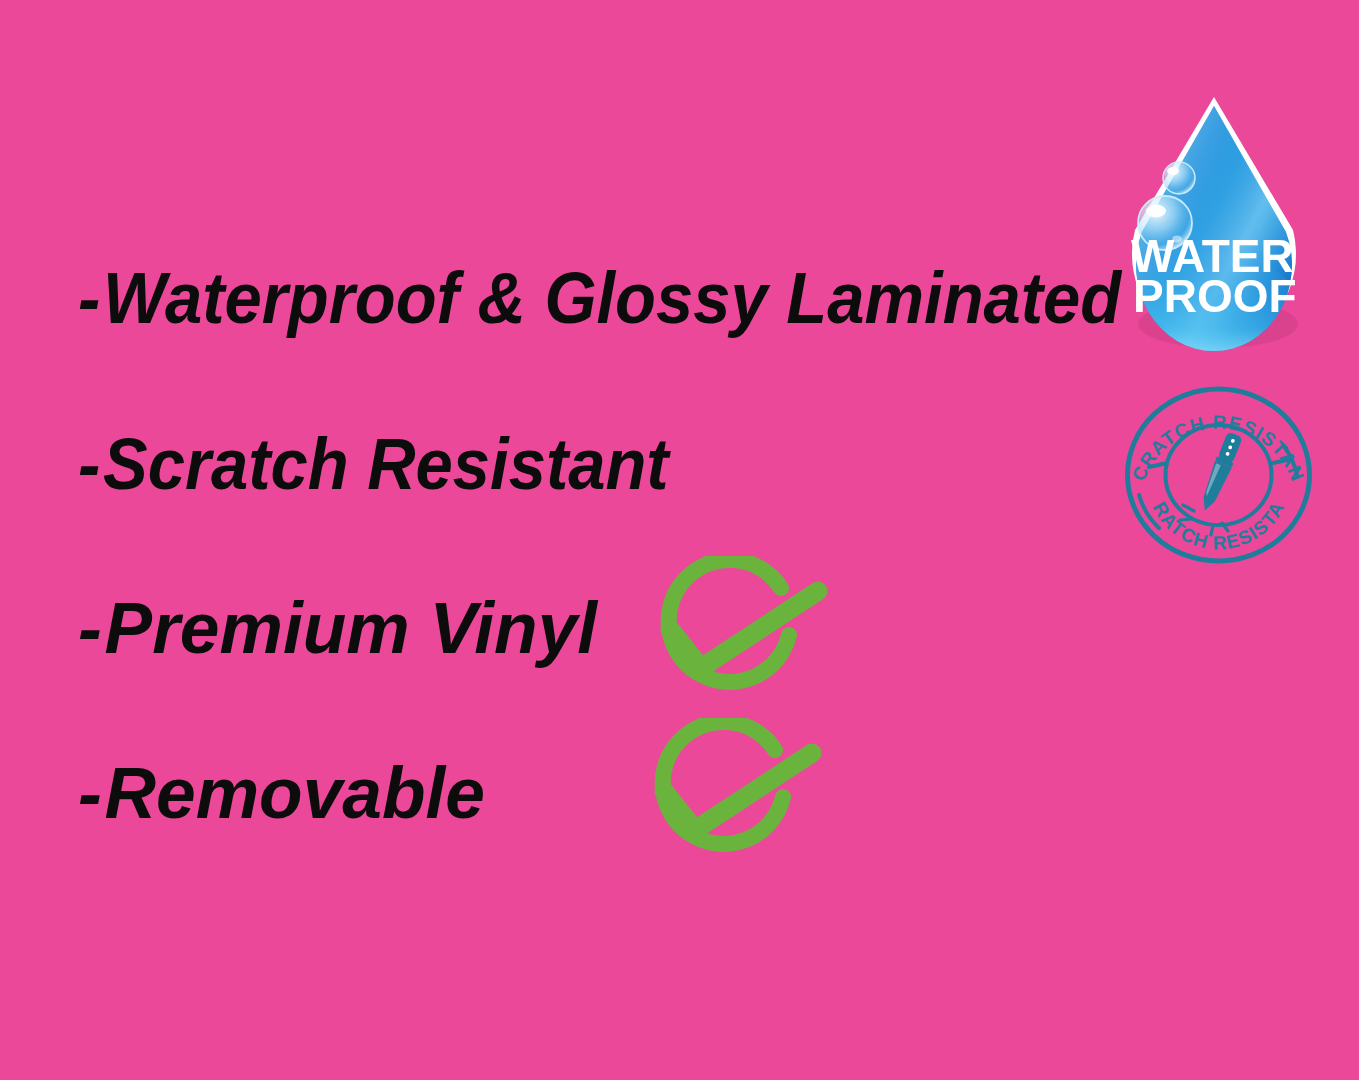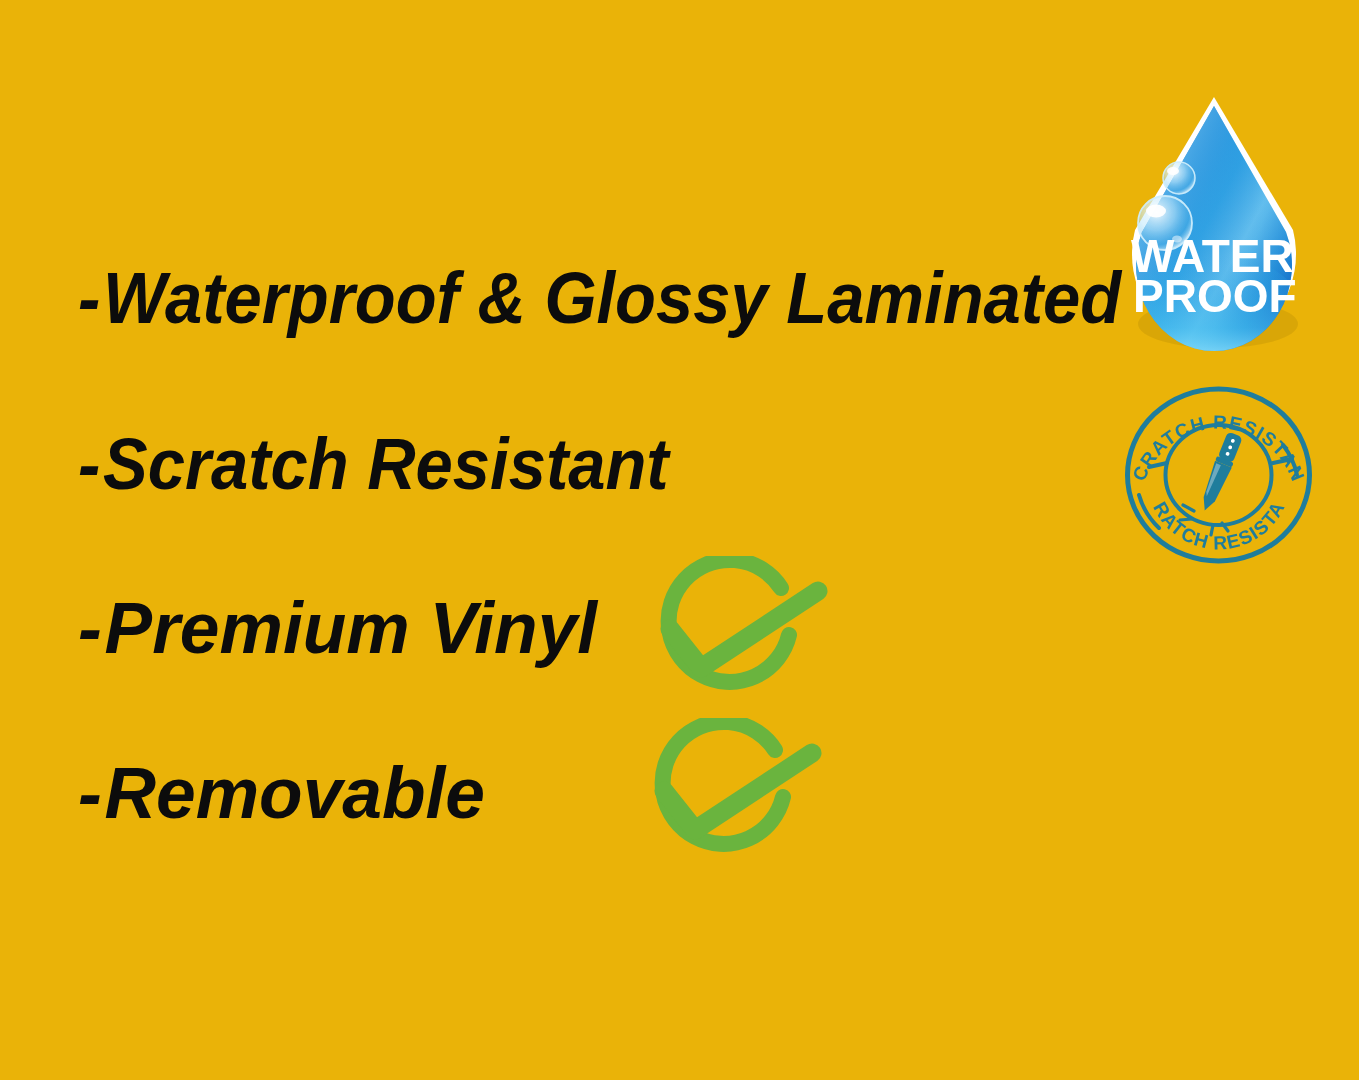--- a/index.html
+++ b/index.html
@@ -7,21 +7,21 @@
     padding: 0;
     background: #ffffff;
   }
   body {
     font-family: "Liberation Sans", sans-serif;
   }
   #page {
     position: relative;
     width: 1359px;
     height: 1080px;
-    background: #eab308;
+    background: #ec4899;
     overflow: hidden;
   }
 
   
   .feature-list {
     position: absolute;
     left: 0;
     top: 0;
     width: 1359px;
     height: 1080px;

